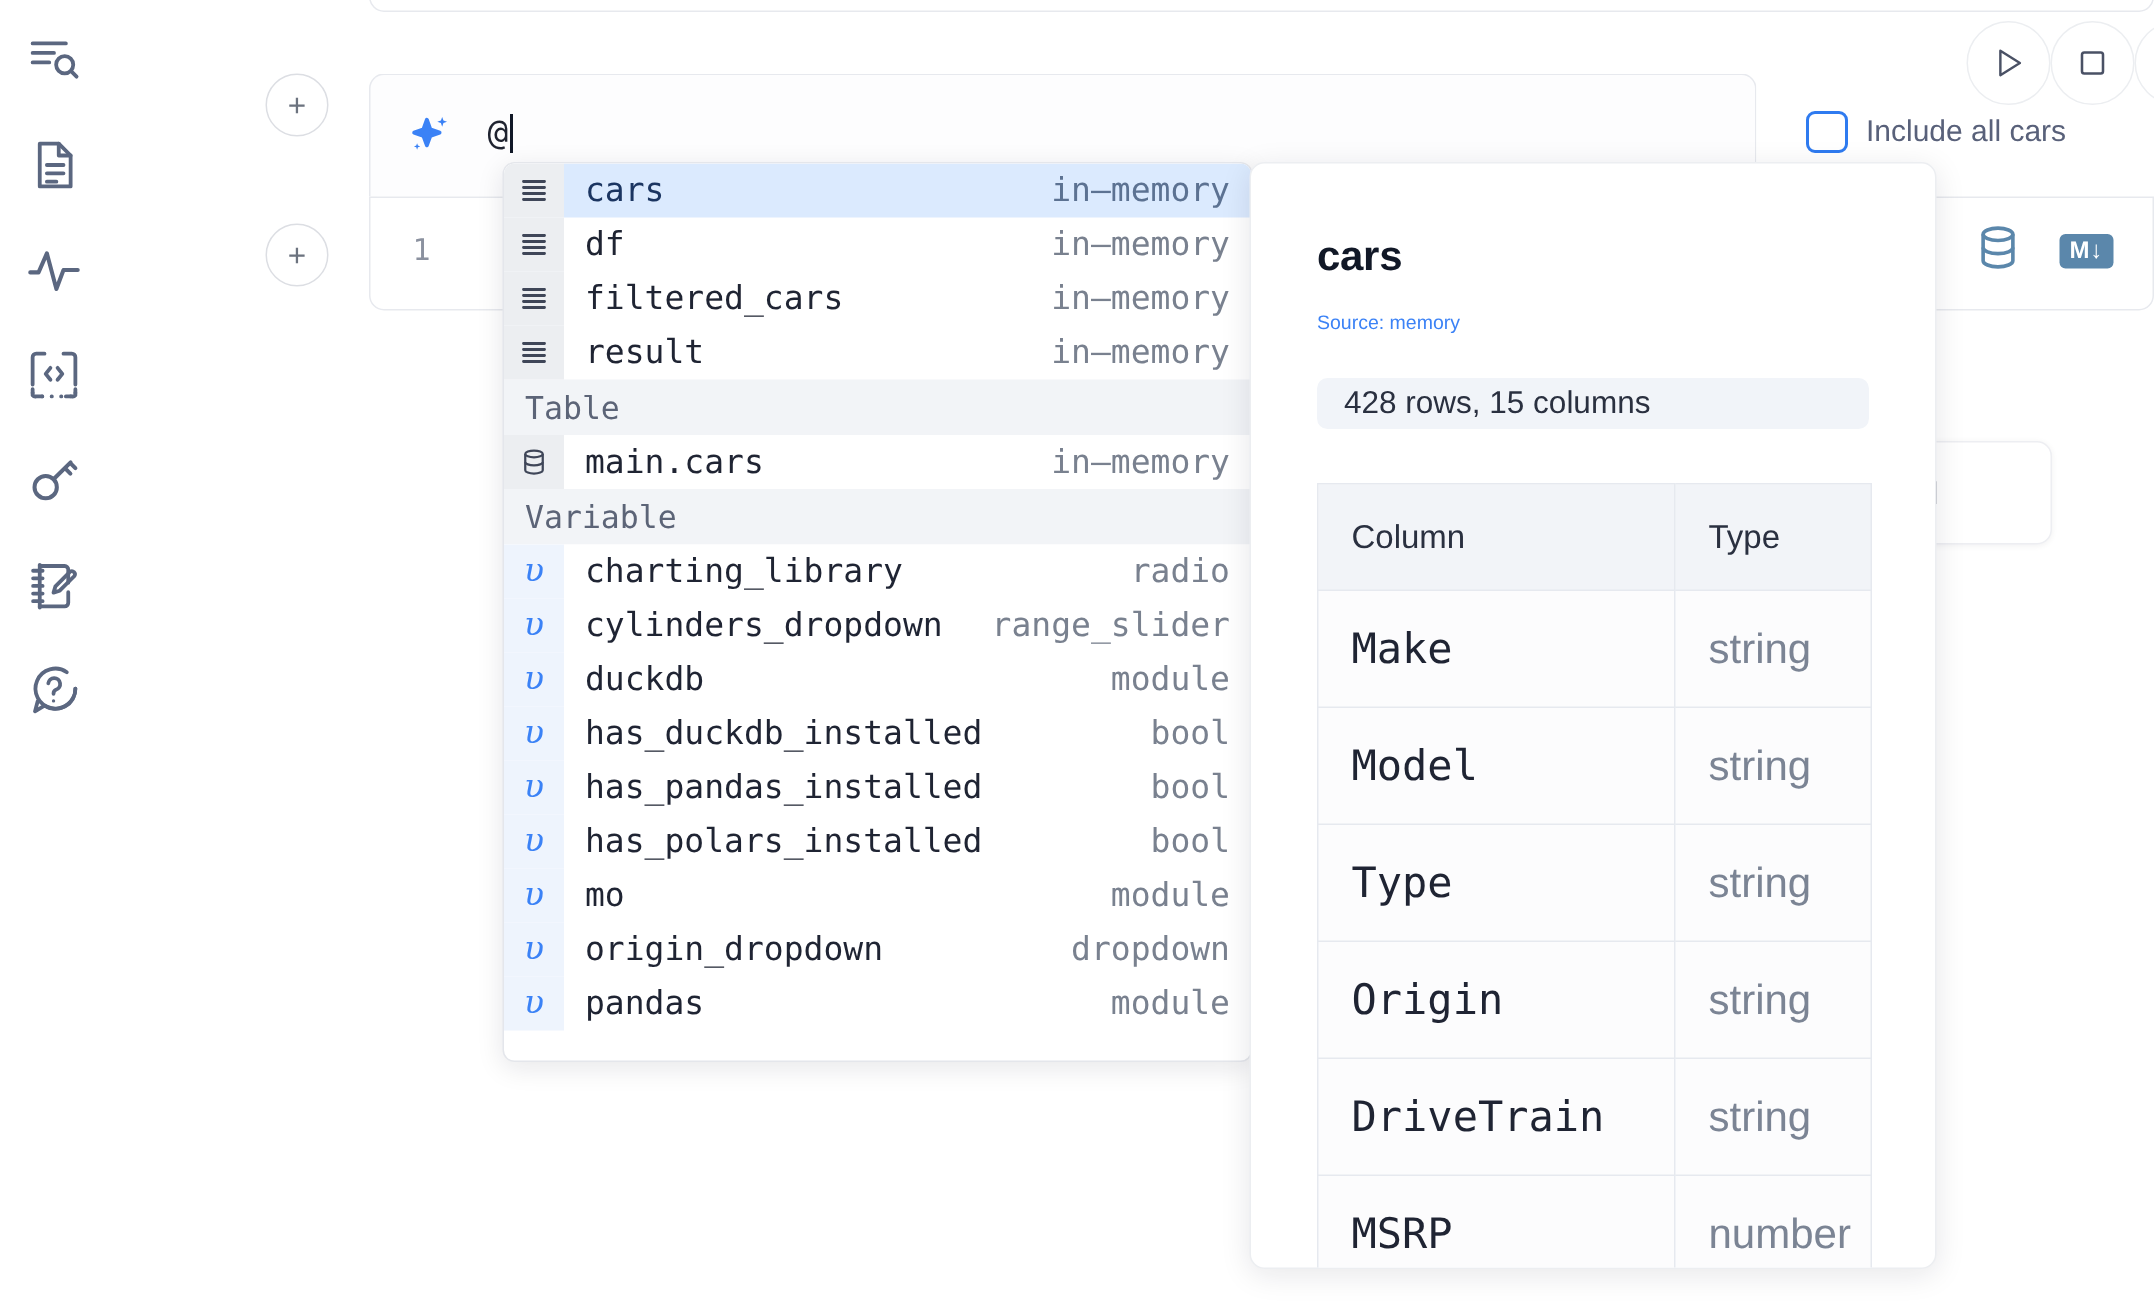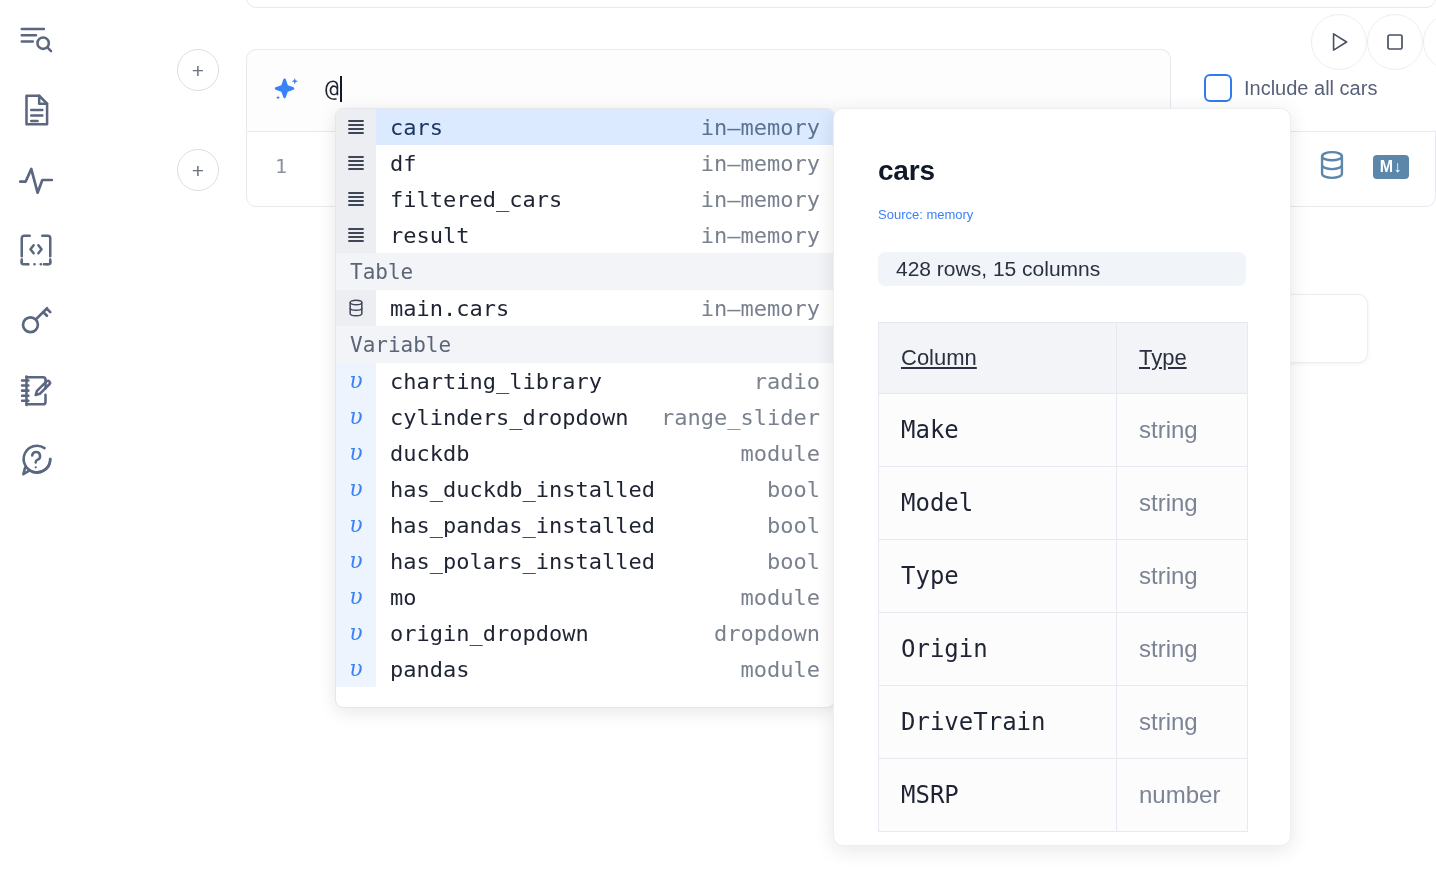--- a/index.html
+++ b/index.html
@@ -191,27 +191,26 @@
     height: 34px; display: flex; align-items: center;
     padding-left: 18px; font-size: 21px; color: #2a3040;
     margin-bottom: 36px;
   }
   .info-table { width: 369px; border-collapse: collapse; table-layout: fixed; }
   .info-table th {
     text-align: left; background: #f2f4f8;
     font-size: 22px; font-weight: normal; color: #2a3040;
     padding: 22px 0 22px 22px;
     border: 1px solid #e6e9ef;
-    text-decoration: underline;
   }
   .info-table td {
     padding: 22px 0 22px 22px;
     border: 1px solid #e6e9ef;
     background: #fcfcfd;
-    font-size: 24px;
+    font-size: 28px;
   }
   .info-table td.col {
     font-family: "DejaVu Sans Mono", monospace; color: #1f2433;
   }
   .info-table td.typ { color: #7b8494; }
   .info-table col.c1 { width: 238px; }
   .info-table col.c2 { width: 131px; }
 </style>
 </head>
 <body>

